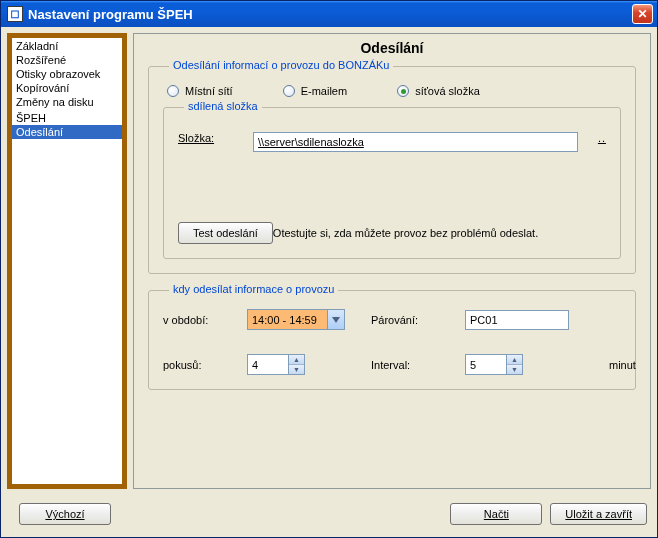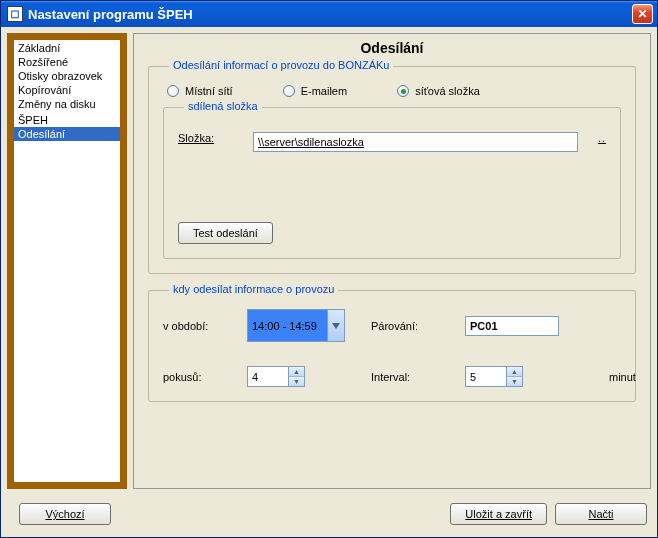--- a/index.html
+++ b/index.html
@@ -54,21 +54,21 @@
   .client {
     flex: 1;
     padding: 6px;
     display: flex;
     gap: 6px;
     overflow: hidden;
   }
   .sidebar {
     width: 120px;
     background: #fff;
-    border: 7px solid #a16207;
+    border: 5px solid #a16207;
     padding: 1px 0;
     overflow: auto;
   }
   .side-item {
     padding: 1px 4px;
     cursor: pointer;
     white-space: nowrap;
     color: #000;
   }
   .side-item.selected {
@@ -139,21 +139,21 @@
   }
   .field-label { width: 64px; }
   .textinput {
     border: 1px solid #7f9db9;
     background: #fff;
     height: 20px;
     padding: 1px 4px;
     font: inherit;
   }
   .textinput.wide { width: 340px; }
-  .textinput.med { width: 94px; font-weight: bold; }
+  .textinput.med { width: 104px; }
   .dots {
     margin-left: 6px;
     color: #000;
     letter-spacing: 1px;
   }
   .btn {
     border: 1px solid #707070;
     border-radius: 3px;
     background: linear-gradient(to bottom, #fff, #efefef 45%, #e3e3da);
     height: 22px;
@@ -163,22 +163,22 @@
   }
   .btn.wide { min-width: 94px; }
   .test-row {
     display: flex; align-items: center; 
     margin-top: 70px;
   }
   .hint { color: #000; }
   .combo {
     display: inline-flex;
     border: 1px solid #7f9db9;
-    background: #3b82f6;
-    height: 33px;
+    background: #fdba74;
+    height: 21px;
     width: 98px;
     align-items: stretch;
   }
   .combo-text {
     flex: 1; padding: 2px 4px; display: flex; align-items: center;
   }
   .combo-btn {
     width: 17px;
     background: linear-gradient(to bottom,#d6e7fb,#aecff7);
     border-left: 1px solid #7f9db9;
@@ -277,20 +277,21 @@
           <div class="groupbox-legend">sdílená složka</div>
 
           <div class="field-row">
             <span class="field-label">Složka:</span>
             <input class="textinput wide" value="\\server\sdilenaslozka" style="">
             <span class="dots">..</span>
           </div>
 
           <div class="test-row">
             <button class="btn">Test odeslání</button>
+            <span class="hint">Otestujte si, zda můžete provoz bez problémů odeslat.</span>
           </div>
         </div>
       </div>
 
       <div class="groupbox">
         <div class="groupbox-legend">kdy odesílat informace o provozu</div>
 
         <div class="schedule-grid">
 
           <span>v období:</span>
@@ -328,17 +329,17 @@
 
         </div>
       </div>
 
     </div>
   </div>
 
   <div class="footer">
     <button class="btn wide">Výchozí</button>
     <span class="spacer"></span>
+    <button class="btn wide">Načti</button>
     <button class="btn wide">Uložit a zavřít</button>
-    <button class="btn wide">Načti</button>
   </div>
 
 </div>
 
 </body></html>

